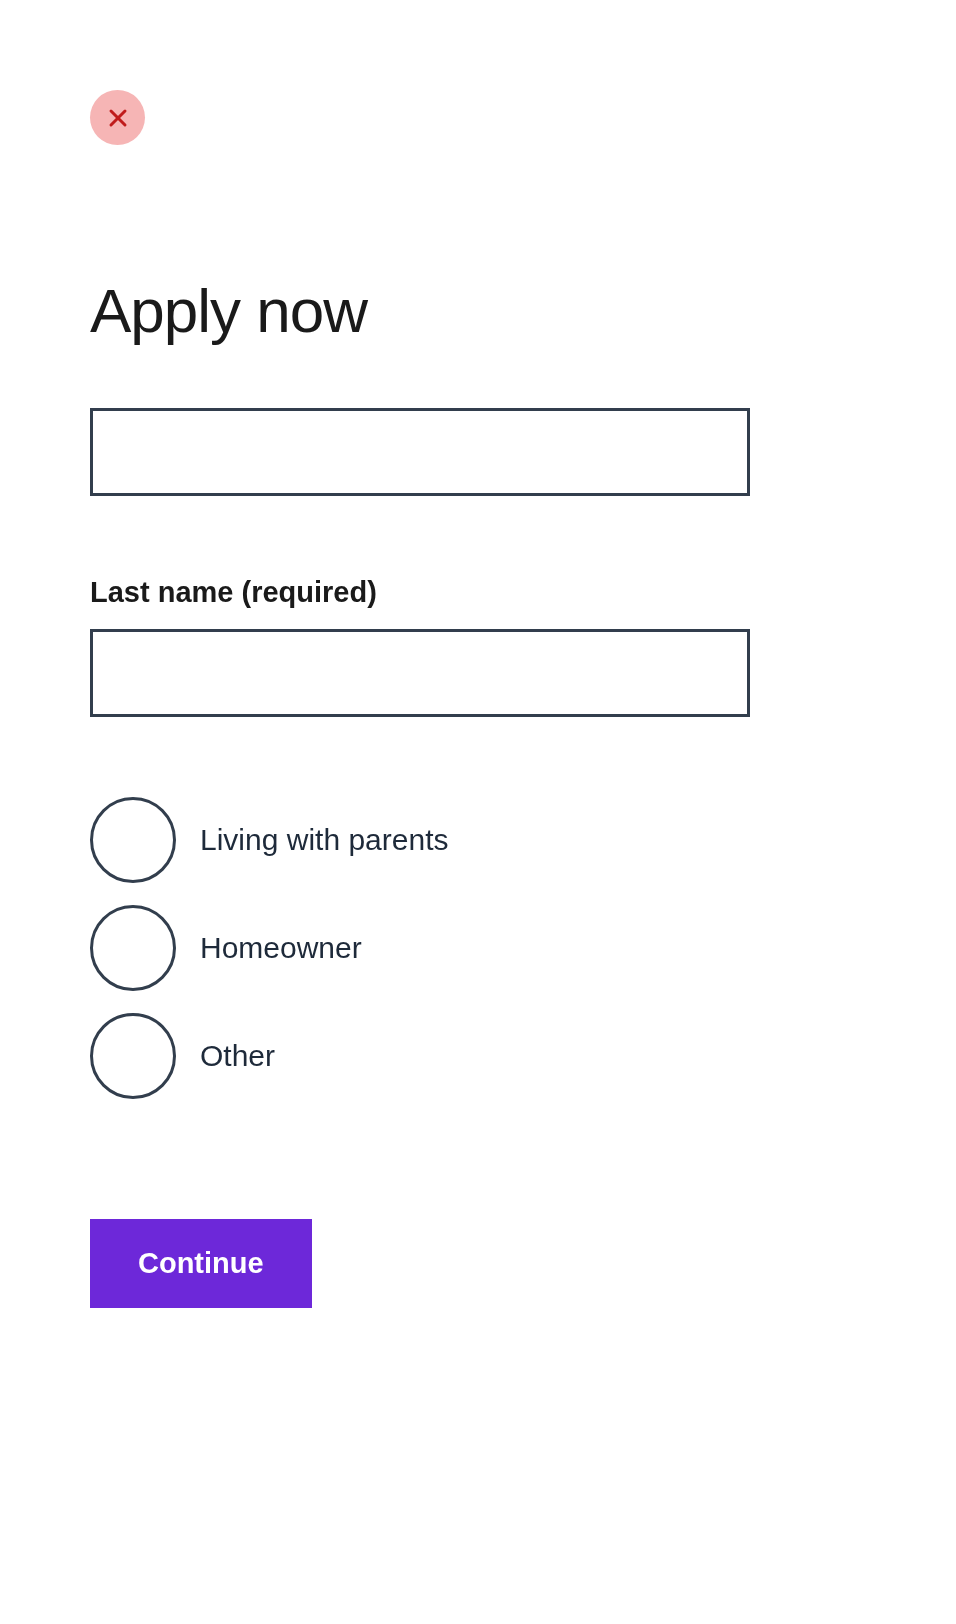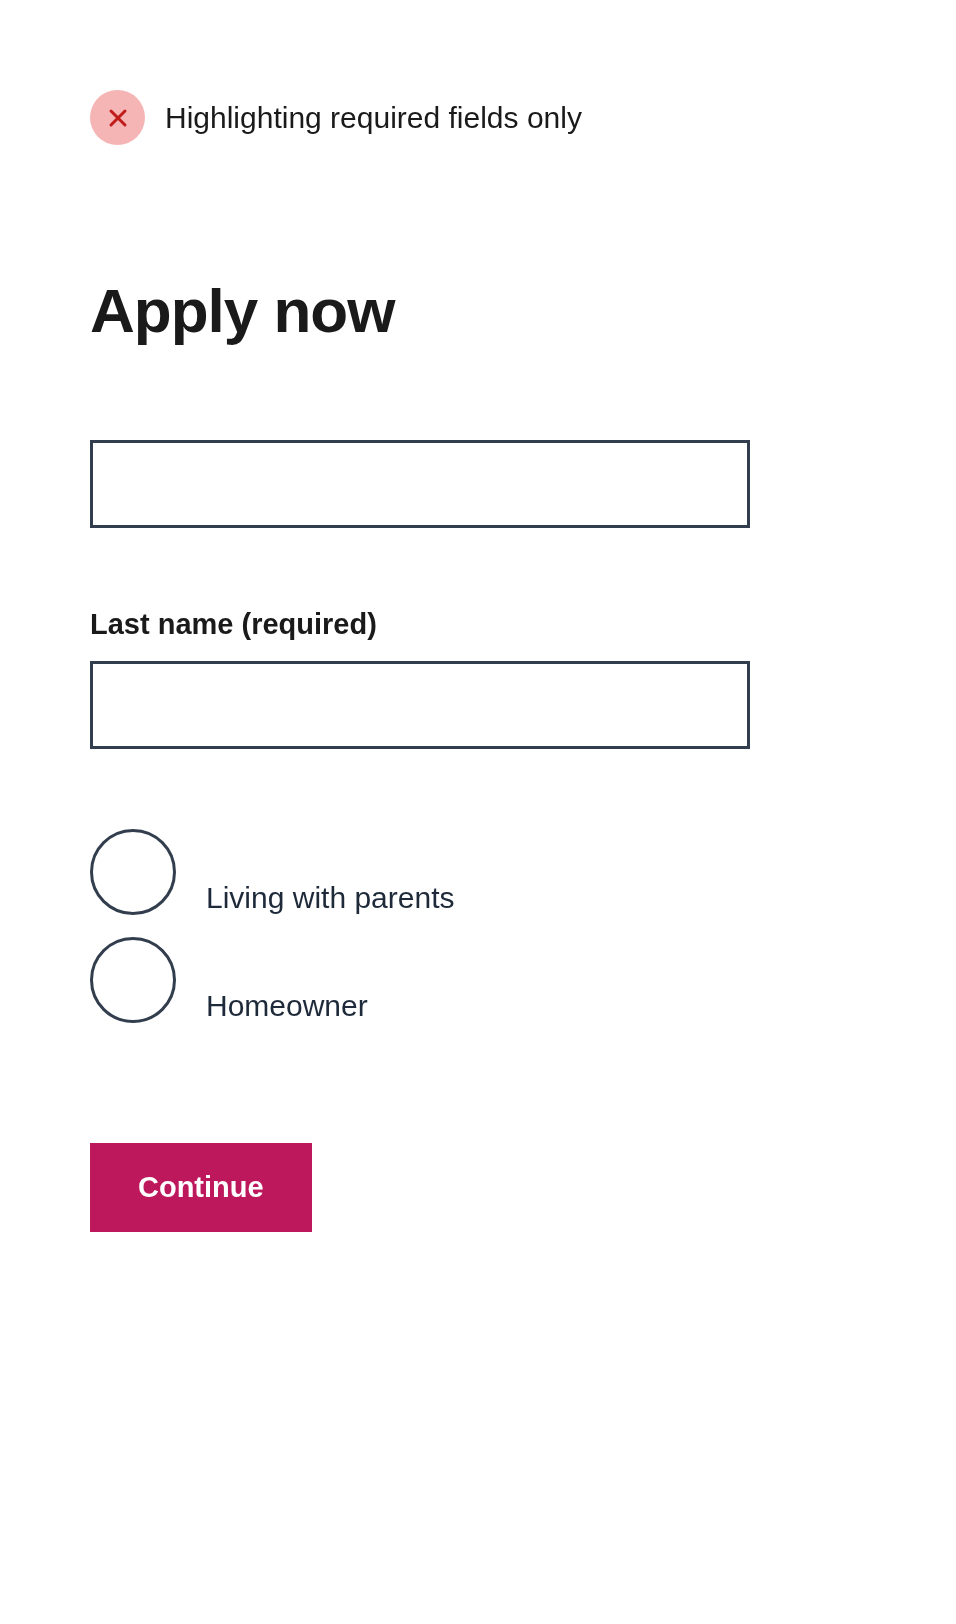--- a/index.html
+++ b/index.html
@@ -34,23 +34,23 @@
       width: 24px;
       height: 24px;
     }
     .note-text {
       font-size: 30px;
       color: #1a1a1a;
       font-weight: 400;
     }
     .page-title {
       font-size: 62px;
-      font-weight: 700;
+      font-weight: 400;
       color: #1a1a1a;
-      margin-bottom: 94px;
+      margin-bottom: 62px;
       letter-spacing: -1px;
     }
     .field-group {
       margin-bottom: 80px;
     }
     .field-label {
       display: block;
       font-size: 29px;
       font-weight: 700;
       color: #1a1a1a;
@@ -63,41 +63,41 @@
       background: #ffffff;
       font-size: 28px;
       padding: 0 18px;
       outline: none;
     }
     .radio-group {
       margin-top: 30px;
     }
     .radio-option {
       display: flex;
-      align-items: flex-end;
-      gap: 30px;
+      align-items: center;
+      gap: 24px;
       margin-bottom: 22px;
       cursor: pointer;
     }
     .radio-circle {
       width: 86px;
       height: 86px;
       border: 3px solid #323e4d;
       border-radius: 50%;
       background: #ffffff;
       flex-shrink: 0;
       position: relative;
     }
     .radio-label {
       font-size: 30px;
       color: #1e2a3a;
       font-weight: 400;
     }
     .continue-button {
-      background: #be185d;
+      background: #6d28d9;
       color: #ffffff;
       border: none;
       padding: 28px 48px;
       font-size: 29px;
       font-weight: 700;
       cursor: pointer;
       margin-top: 40px;
     }
   </style>
 </head>
@@ -105,21 +105,20 @@
 
 
 
 <div class="note-row">
   <div class="note-icon">
     <svg viewBox="0 0 24 24" fill="none" stroke="#c01c1c" stroke-width="3" stroke-linecap="round">
       <line x1="5" y1="5" x2="19" y2="19"></line>
       <line x1="19" y1="5" x2="5" y2="19"></line>
     </svg>
   </div>
-  <span class="note-text">Highlighting required fields only</span>
 </div>
 
 <h1 class="page-title">Apply now</h1>
 
 <div class="field-group">
   <input type="text" class="text-input" value="" style="">
 </div>
 
 <div class="field-group">
   <label class="field-label">Last name (required)</label>
@@ -129,19 +128,23 @@
 <div class="field-group">
   <div class="radio-group">
     <div class="radio-option">
       <div class="radio-circle"></div>
       <span class="radio-label">Living with parents</span>
     </div>
     <div class="radio-option">
       <div class="radio-circle"></div>
       <span class="radio-label">Homeowner</span>
     </div>
+    <div class="radio-option">
+      <div class="radio-circle"></div>
+      <span class="radio-label">Other</span>
+    </div>
   </div>
 </div>
 
 <button class="continue-button">Continue</button>
 
 
 
 
 </body></html>

